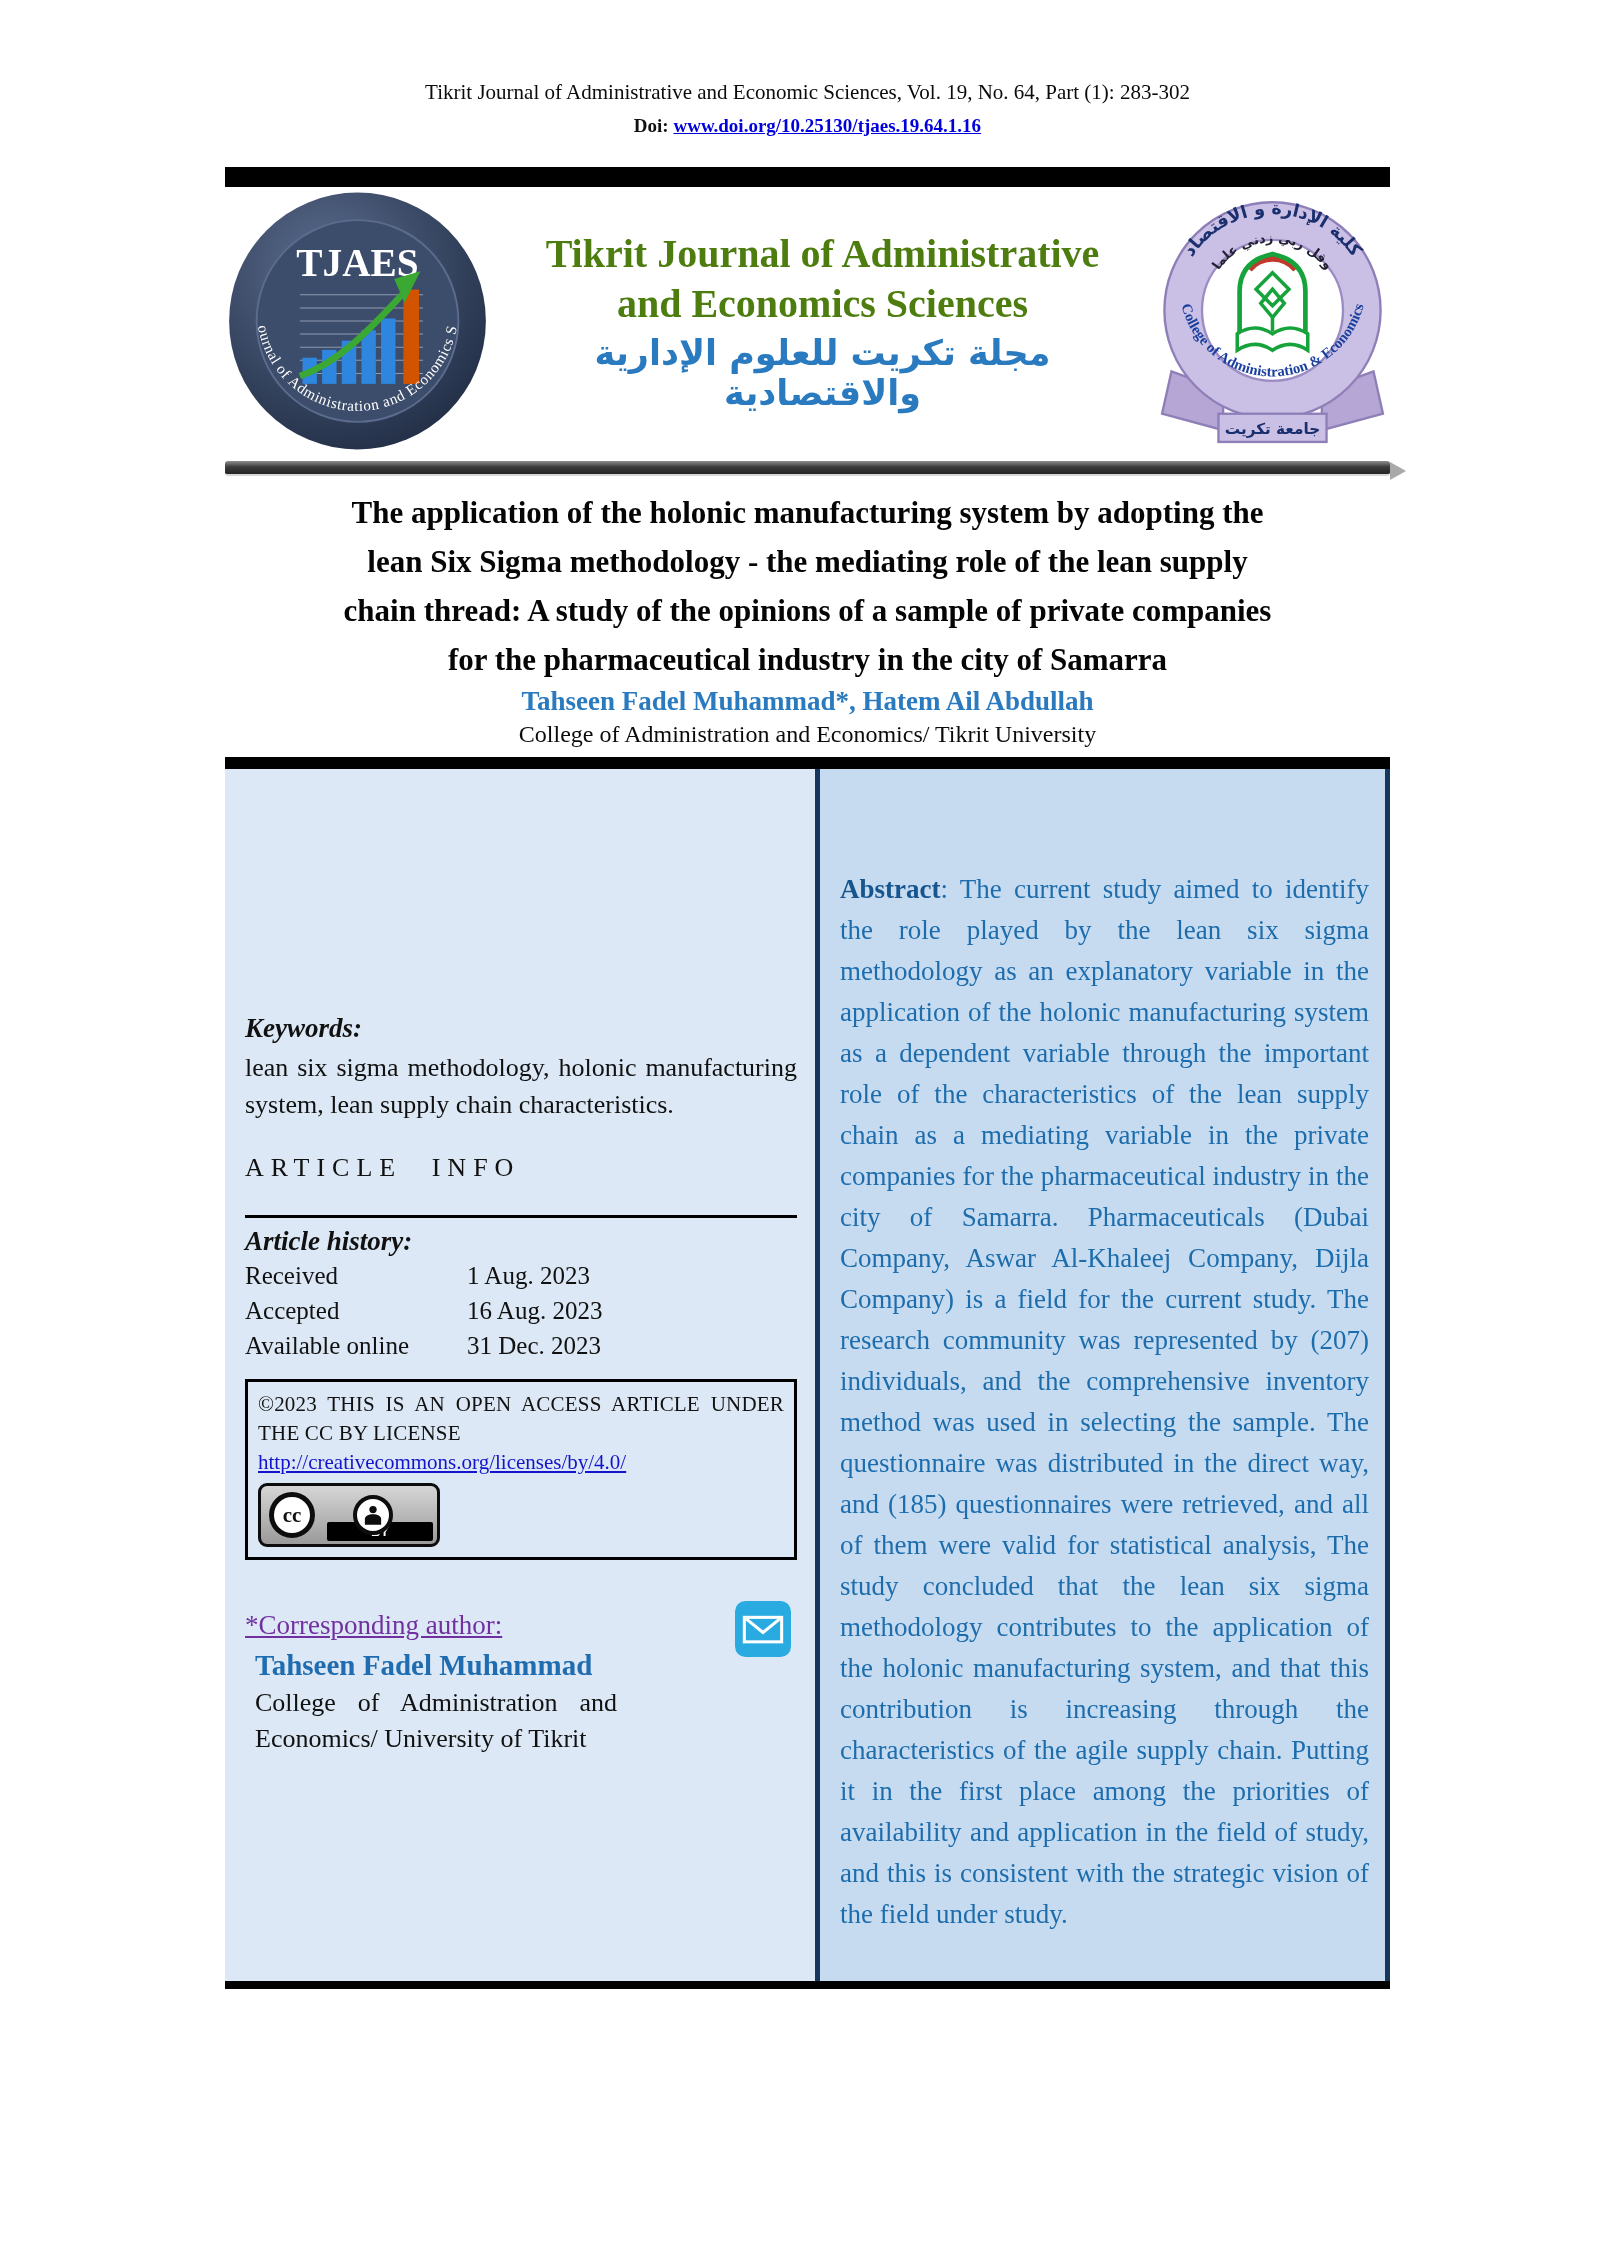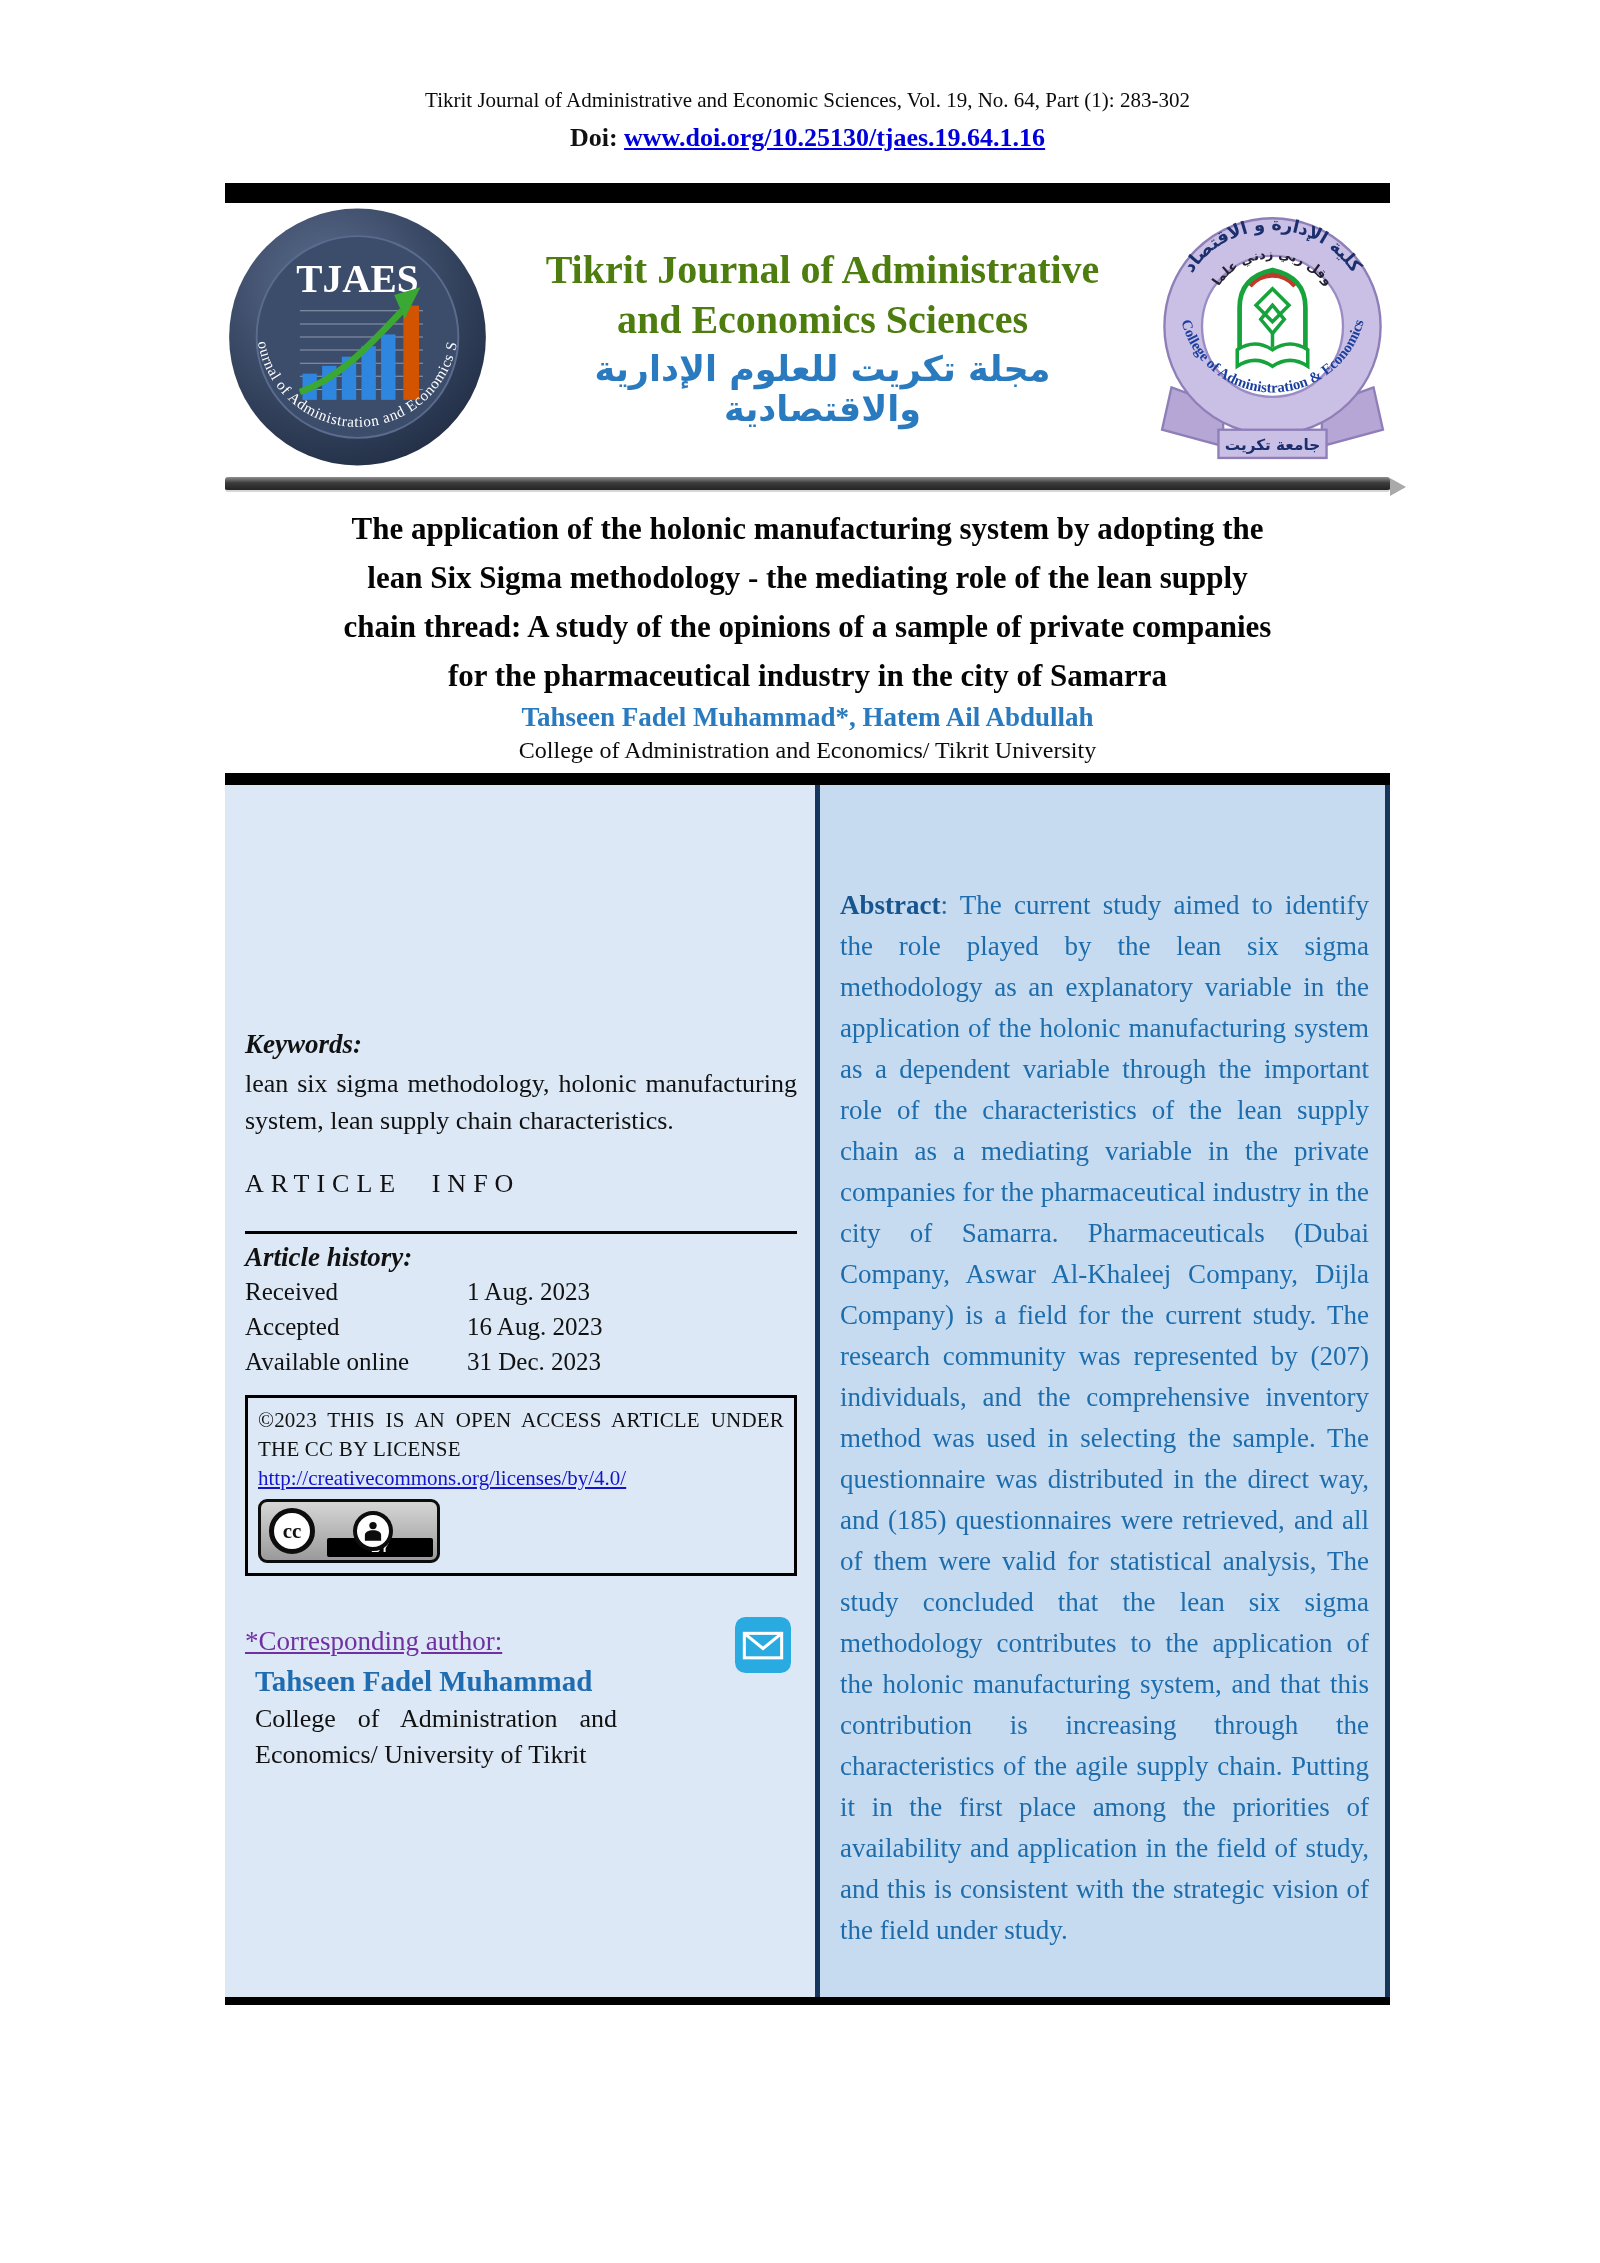--- a/index.html
+++ b/index.html
@@ -2,25 +2,25 @@
 <html><head>
 <meta charset="utf-8">
 <style>
   * { margin:0; padding:0; box-sizing:border-box; }
   body { background:#ffffff; }
   .page {
     position:relative; width:1600px; height:2263px; background:#ffffff;
     font-family:"Liberation Serif", serif; color:#111;
     overflow:hidden;
   }
-  .content { position:absolute; left:225px; top:16px; width:1165px; }
+  .content { position:absolute; left:225px; top:8px; width:1165px; }
 
   
   .top-line { margin-top:72px; text-align:center; font-size:21px; color:#0b0b0b; }
-  .doi-line { margin-top:10px; text-align:center; font-size:26px; font-weight:bold; }
+  .doi-line { margin-top:10px; text-align:center; font-size:19px; font-weight:bold; }
   .doi-link { color:#0000dd; text-decoration:underline; }
   .bar-black-1 { margin-top:30px; height:20px; background:#000; }
 
   
   .masthead { display:flex; align-items:center; height:268px; background:#fff; }
   .logo-tjaes { width:265px; height:262px; flex:0 0 auto; }
   .mast-center { flex:1 1 auto; text-align:center; padding:0 4px; }
   .mast-title { font-size:40px; font-weight:bold; color:#4d7c0f; line-height:50px; }
   .mast-arabic { font-size:35px; font-weight:bold; color:#2a7abf; margin-top:4px;
                  font-family:"DejaVu Sans", sans-serif; }

